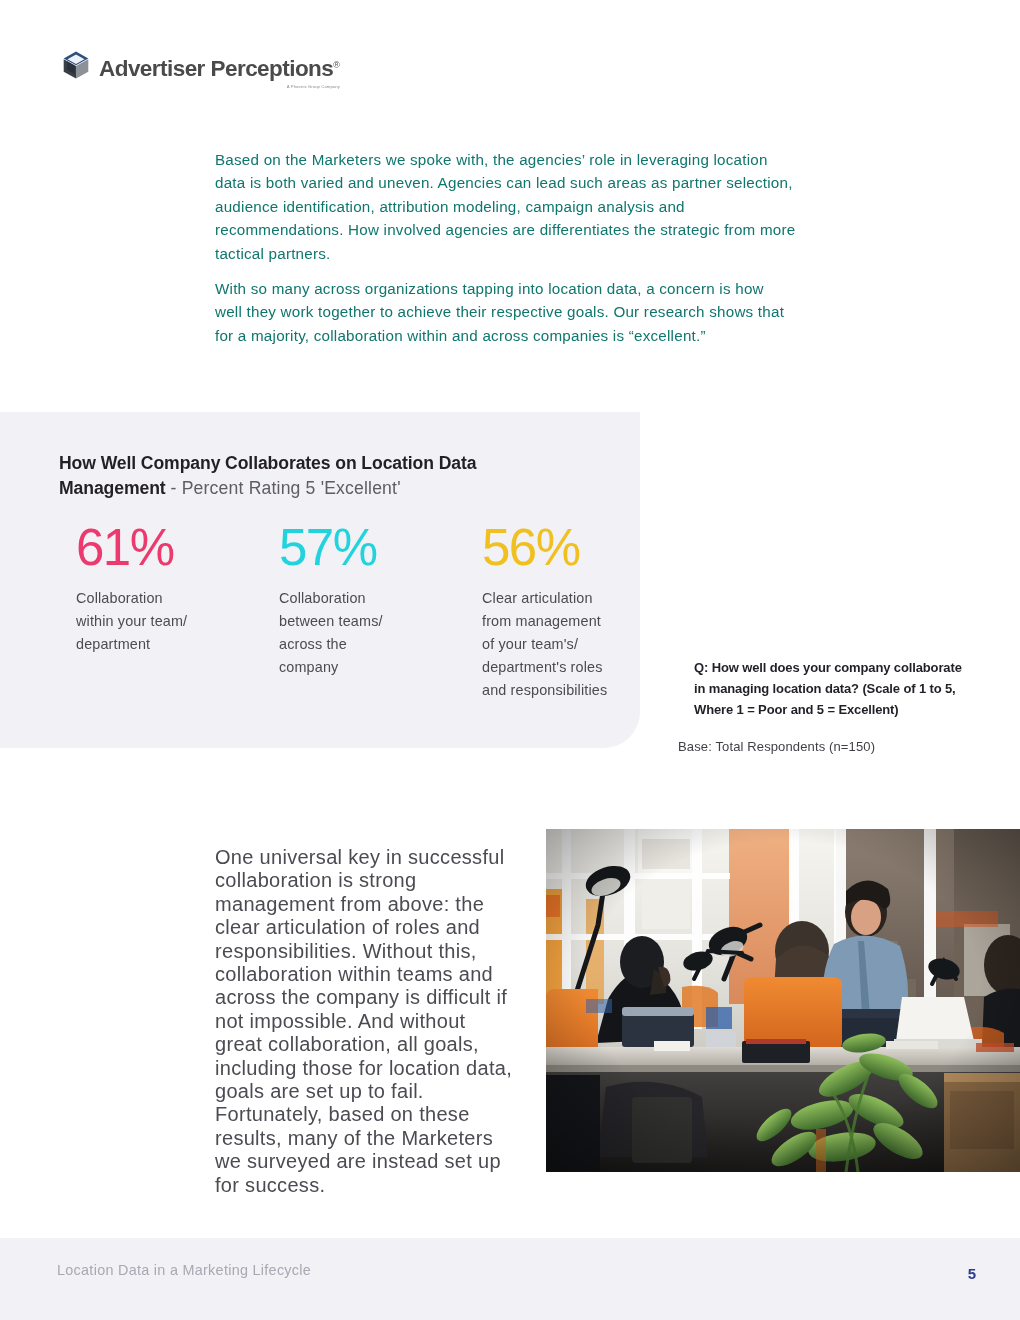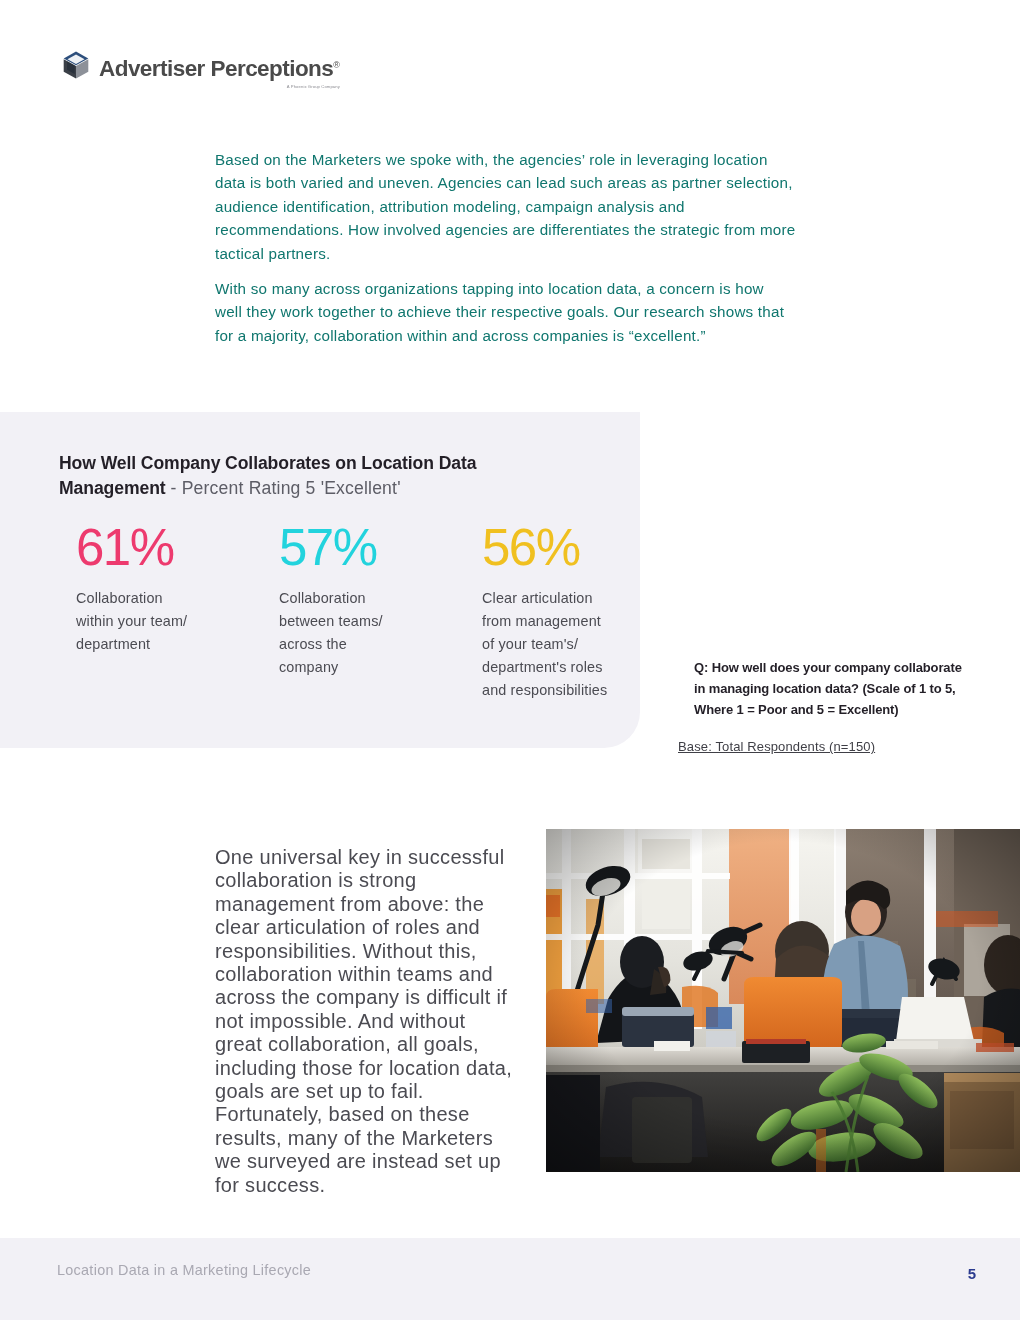--- a/index.html
+++ b/index.html
@@ -153,21 +153,20 @@
     letter-spacing: -0.01em;
     margin: 16px;
   }
   .qblock .base {
     font-size: 13px;
     line-height: 22px;
     font-weight: normal;
     color: #3f3f46;
     margin: 0;
     letter-spacing: 0.01em;
-    text-decoration: underline;
   }
 
   
   .body-lower {
     position: absolute;
     left: 215px;
     top: 826px;
     width: 300px;
     font-size: 20px;
     line-height: 23.4px;

